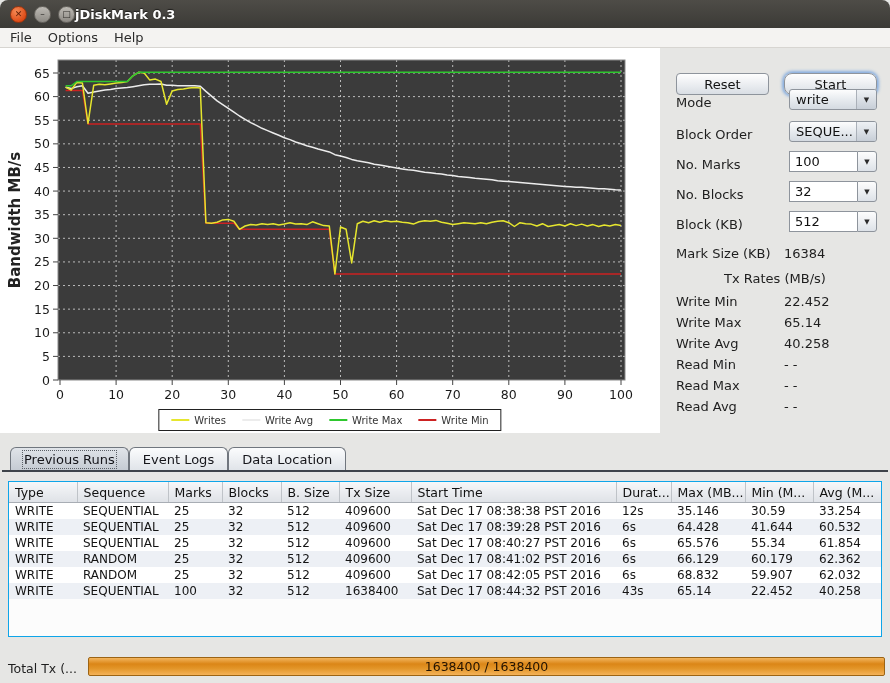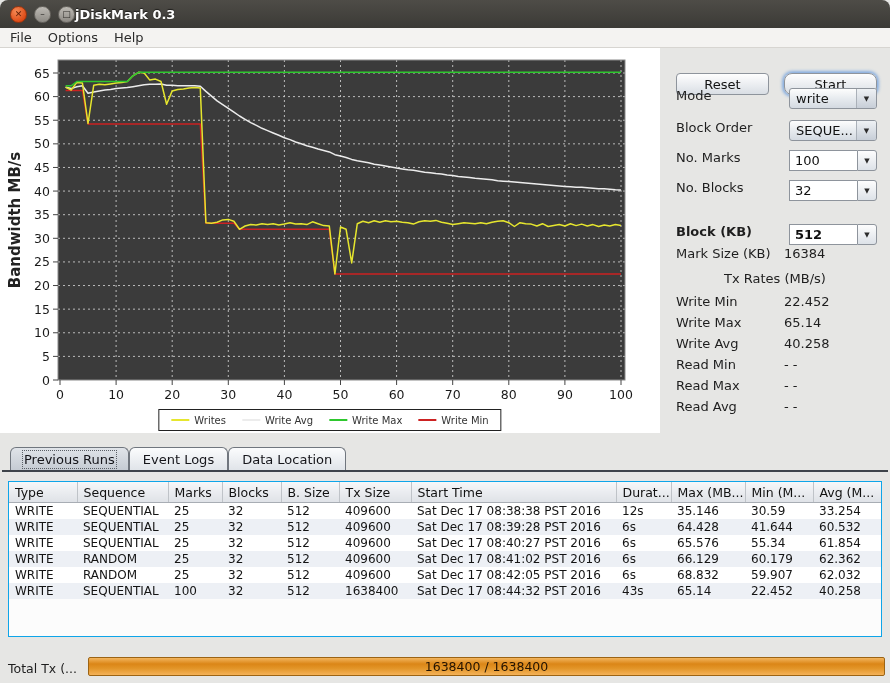--- a/index.html
+++ b/index.html
@@ -29,21 +29,21 @@
   .legend-item{display:flex;align-items:center;gap:5px;font-size:10px;color:#333;white-space:nowrap;}
   .legend-swatch{width:18px;height:2px;display:inline-block;}
   
   .side-panel{position:absolute;left:660px;top:48px;width:230px;height:385px;font-size:13px;color:#1e1e1e;}
   .btn-row{position:absolute;left:16px;top:25px;width:201px;display:flex;justify-content:space-between;}
   .nbtn{width:93px;height:22px;border-radius:4px;border:1px solid #8e949c;
     background:linear-gradient(#fefefe,#eef0f3 45%,#d9dee4);font-size:13px;color:#111;
     font-family:inherit;padding:0;}
   .nbtn.focus{box-shadow:0 0 3px 2px rgba(112,160,222,.8);border-radius:8px;}
   .f-row{position:absolute;left:16px;width:201px;height:22px;display:flex;
-    align-items:flex-start;justify-content:space-between;}
+    align-items:flex-end;justify-content:space-between;}
   .combo{width:88px;height:21px;border:1px solid #8e949c;border-radius:3px;box-sizing:border-box;
     background:linear-gradient(#fdfdfd,#e7ebef 50%,#d4dae1);display:flex;align-items:stretch;overflow:hidden;}
   .combo-text{flex:1;display:flex;align-items:center;padding-left:6px;font-size:13px;color:#111;}
   .combo-arrow{width:19px;display:flex;align-items:center;justify-content:center;font-size:7px;
     color:#2c2c2c;background:linear-gradient(#eef1f4,#c7ced7);border-left:1px solid #aab0b8;}
   .ecombo{width:88px;height:21px;display:flex;box-sizing:border-box;}
   .ecombo-field{flex:1;background:#fff;border:1px solid #8e949c;border-right:none;
     display:flex;align-items:center;padding-left:5px;font-size:13px;color:#111;box-sizing:border-box;}
   .ecombo-btn{width:20px;border:1px solid #8e949c;border-radius:0 3px 3px 0;box-sizing:border-box;
     background:linear-gradient(#fdfdfd,#dde2e8);display:flex;align-items:center;justify-content:center;
@@ -228,21 +228,21 @@
         <span class="ecombo-btn">▼</span>
       </div>
     </div>
     <div class="f-row" style="top:132px;">
       <span>No. Blocks</span>
       <div class="ecombo">
         <span class="ecombo-field">32</span>
         <span class="ecombo-btn">▼</span>
       </div>
     </div>
-    <div class="f-row" style="top:176px;font-weight:bold;">
+    <div class="f-row" style="top:162px;">
       <span>Block (KB)</span>
       <div class="ecombo">
         <span class="ecombo-field">512</span>
         <span class="ecombo-btn">▼</span>
       </div>
     </div>
 
     <div class="info-row" style="top:198px;">
       <span class="info-label">Mark Size (KB)</span>
       <span>16384</span>

